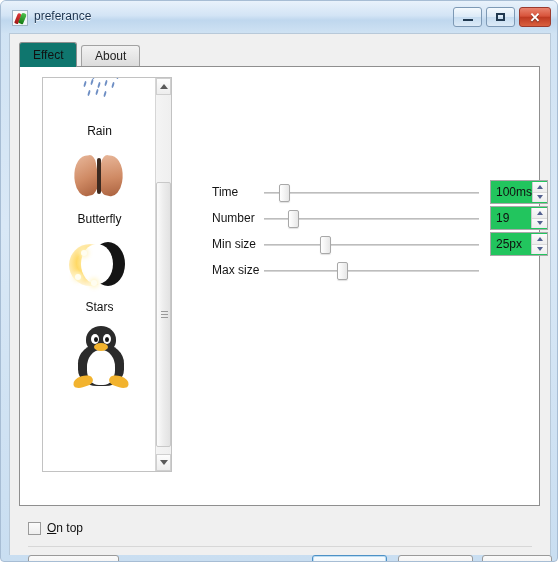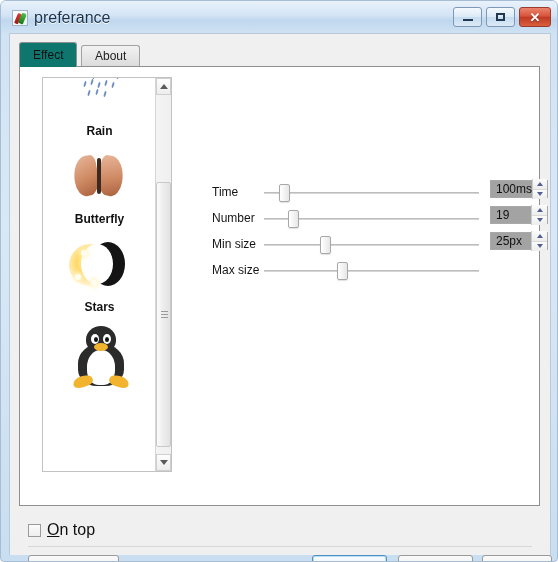--- a/index.html
+++ b/index.html
@@ -44,21 +44,21 @@
   }
   #title-icon .leaf-green {
     position: absolute; left: 7px; top: 2px;
     width: 5px; height: 11px;
     background: linear-gradient(180deg,#4fc24f,#137a13);
     transform: rotate(22deg);
     border-radius: 2px 2px 1px 1px;
   }
   #title-text {
     position: absolute; left: 33px; top: 8px;
-    font-size: 16px; color: #19314d;
+    font-size: 12px; color: #19314d;
     text-shadow: 0 1px 0 rgba(255,255,255,0.9);
     white-space: nowrap;
   }
 
   .tb-btn {
     position: absolute; top: 6px;
     width: 29px; height: 20px;
     border: 1px solid #7d99b5;
     border-radius: 3px;
     background: linear-gradient(180deg,#f4f9fd 0%,#dceaf7 48%,#c6dcf0 52%,#dceaf7 100%);
@@ -148,21 +148,20 @@
   #list-inner {
     position: absolute; left: 0; top: -22px;
     width: 113px;
   }
   .list-item {
     width: 113px;
     padding: 4px 0 6px 0;
     display: flex; flex-direction: column;
     align-items: center;
     cursor: default;
-    font-weight: bold;
   }
   .list-item .thumb {
     width: 70px; height: 62px;
     position: relative;
   }
   .list-item .caption {
     font-size: 12px; color: #111111;
     margin-top: 2px;
     white-space: nowrap;
   }
@@ -357,22 +356,22 @@
     width: 11px; height: 18px;
     background: linear-gradient(90deg,#ffffff 0%,#f6f6f6 40%,#e6e6e6 100%);
     border: 1px solid #a8a8a8;
     border-radius: 2px;
     box-shadow: 0 1px 1px rgba(0,0,0,0.12);
     cursor: default;
   }
   .spin {
     position: absolute;
     left: 278px; top: -2px;
-    width: 58px; height: 18px;
-    background: #a3a3a3;
+    width: 58px; height: 24px;
+    background: #22c55e;
     border: 1px solid #a9a9a9;
     display: flex; align-items: center;
   }
   .spin .val {
     font-size: 12px; color: #101010;
     padding-left: 5px;
     flex: 1;
     white-space: nowrap;
   }
   .spin .btns {
@@ -407,21 +406,21 @@
     display: flex; align-items: center;
     cursor: default;
   }
   #ontop-check {
     width: 13px; height: 13px;
     background: linear-gradient(180deg,#fbfbfb,#eeeeee);
     border: 1px solid #9a9a9a;
   }
   #ontop-label {
     margin-left: 6px;
-    font-size: 16px; color: #101010;
+    font-size: 12px; color: #101010;
     white-space: nowrap;
   }
   #ontop-label u { text-decoration: underline; }
 
   #separator {
     position: absolute;
     left: 18px; top: 512px;
     width: 504px; height: 1px;
     background: #d7d7d7;
   }

